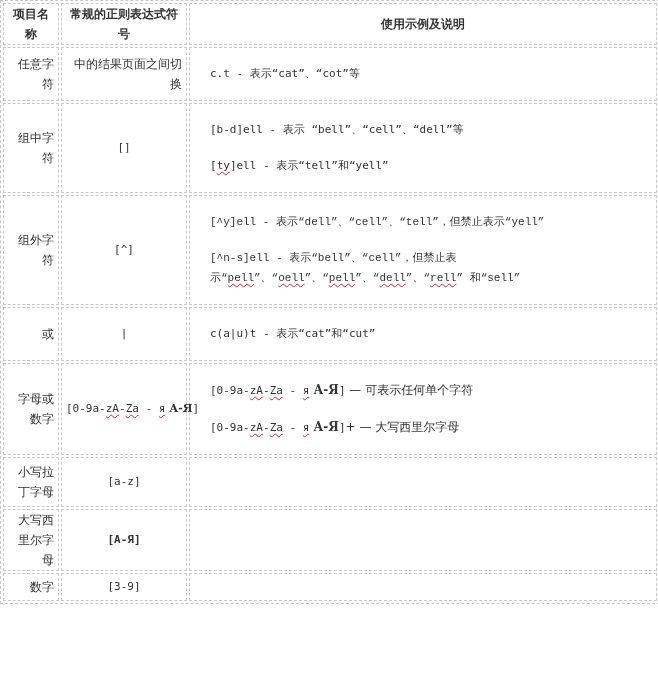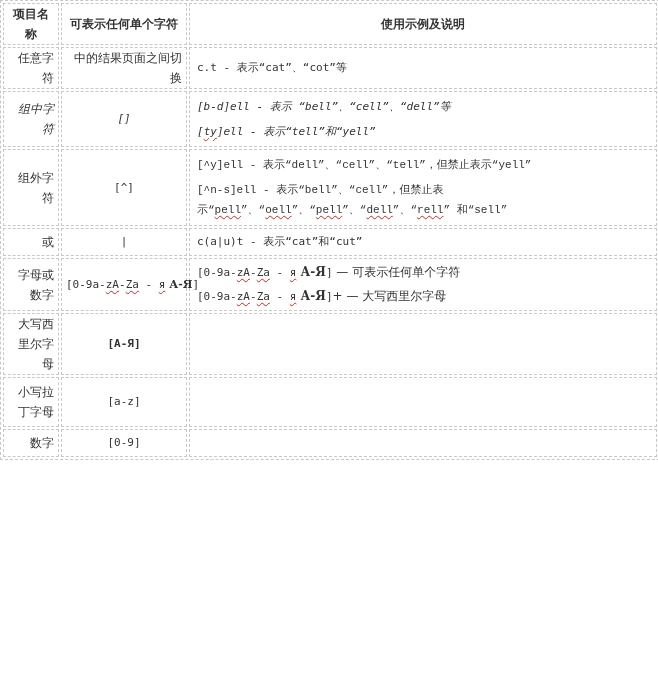--- a/index.html
+++ b/index.html
@@ -33,45 +33,45 @@
   th {
     font-weight: bold;
     font-size: 12px;
     color: #333;
     text-align: center;
     height: 28px;
   }
   td.c-name { text-align: right; padding: 0 2px; }
   td.c-sym  { text-align: center; font-family: "DejaVu Sans Mono", "Liberation Mono", monospace; font-size: 11px; padding: 0 1px; white-space: nowrap; }
   td.c-desc { text-align: left; padding: 0 6px; }
-  .line { display: block; line-height: 20px; margin: 3px; }
+  .line { display: block; line-height: 20px; margin: 16px; }
   .desc-multi .line { line-height: 20px; font-family: Liberation Mono, monospace; }
   .gap { margin-top: 5px; }
   .mono { font-family: "DejaVu Sans Mono", "Liberation Mono", monospace; font-size: 11px; }
   .spell { text-decoration: underline wavy #e02020; text-decoration-thickness: 1px; text-underline-offset: 2px; }
   .cyr { font-family: "DejaVu Serif", "Liberation Serif", serif; font-weight: bold; }
   .r-head td, .r-head th { height: 28px; }
   .h30 { height: 28px; }
-  .h58 { height: 56px; font-style: italic; }
+  .h58 { height: 56px; }
   .h78 { height: 77px; }
   .h52 { height: 50px; }
 </style>
 </head>
 <body>
 
 <table class="regex">
   <colgroup>
     <col style="width:56px">
     <col style="width:126px">
     <col style="width:468px">
   </colgroup>
   <tbody>
       <tr class="r-head">
     <th>项目名称</th>
-    <th>可表示任何单个字符</th>
+    <th>常规的正则表达式符号</th>
     <th>使用示例及说明</th>
   </tr>
 
   <tr class="h30">
     <td class="c-name">任意字符</td>
     <td class="c-name">中的结果页面之间切换</td>
     <td class="c-desc">
       <span class="line mono">c.t - 表示“cat”、“cot”等</span>
     </td>
   </tr>
@@ -108,31 +108,31 @@
     <td class="c-name">字母或数字</td>
     <td class="c-sym"><span>[0-9a-</span><span class="spell">zA</span><span>-</span><span class="spell">Zа</span><span> - </span><span class="spell">я</span><span class="cyr"> А-Я</span><span>]</span></td>
     <td class="c-desc">
       <span class="line"><span class="mono">[0-9a-</span><span class="mono spell">zA</span><span class="mono">-</span><span class="mono spell">Zа</span><span class="mono"> - </span><span class="mono spell">я</span><span class="cyr"> А-Я</span><span class="mono">]</span><span> — 可表示任何单个字符</span></span>
       <span class="line"><span class="mono">[0-9a-</span><span class="mono spell">zA</span><span class="mono">-</span><span class="mono spell">Zа</span><span class="mono"> - </span><span class="mono spell">я</span><span class="cyr"> А-Я</span><span class="mono">]</span><span>+ — 大写西里尔字母</span></span>
     </td>
   </tr>
 
 
   <tr class="h52">
-    <td class="c-name">大写西里尔字母</td>
-    <td class="c-sym cyr">[А-Я]</td>
+    <td class="c-name">小写拉丁字母</td>
+    <td class="c-sym">[a-z]</td>
     <td class="c-desc"></td>
   </tr>
 
   <tr class="h52">
-    <td class="c-name">小写拉丁字母</td>
-    <td class="c-sym">[a-z]</td>
+    <td class="c-name">大写西里尔字母</td>
+    <td class="c-sym cyr">[А-Я]</td>
     <td class="c-desc"></td>
   </tr>
 
 
   <tr class="h30">
     <td class="c-name">数字</td>
-    <td class="c-sym">[0-9]</td>
+    <td class="c-sym">[3-9]</td>
     <td class="c-desc"></td>
   </tr>
 </tbody>
   </table>
 
 </body></html>

